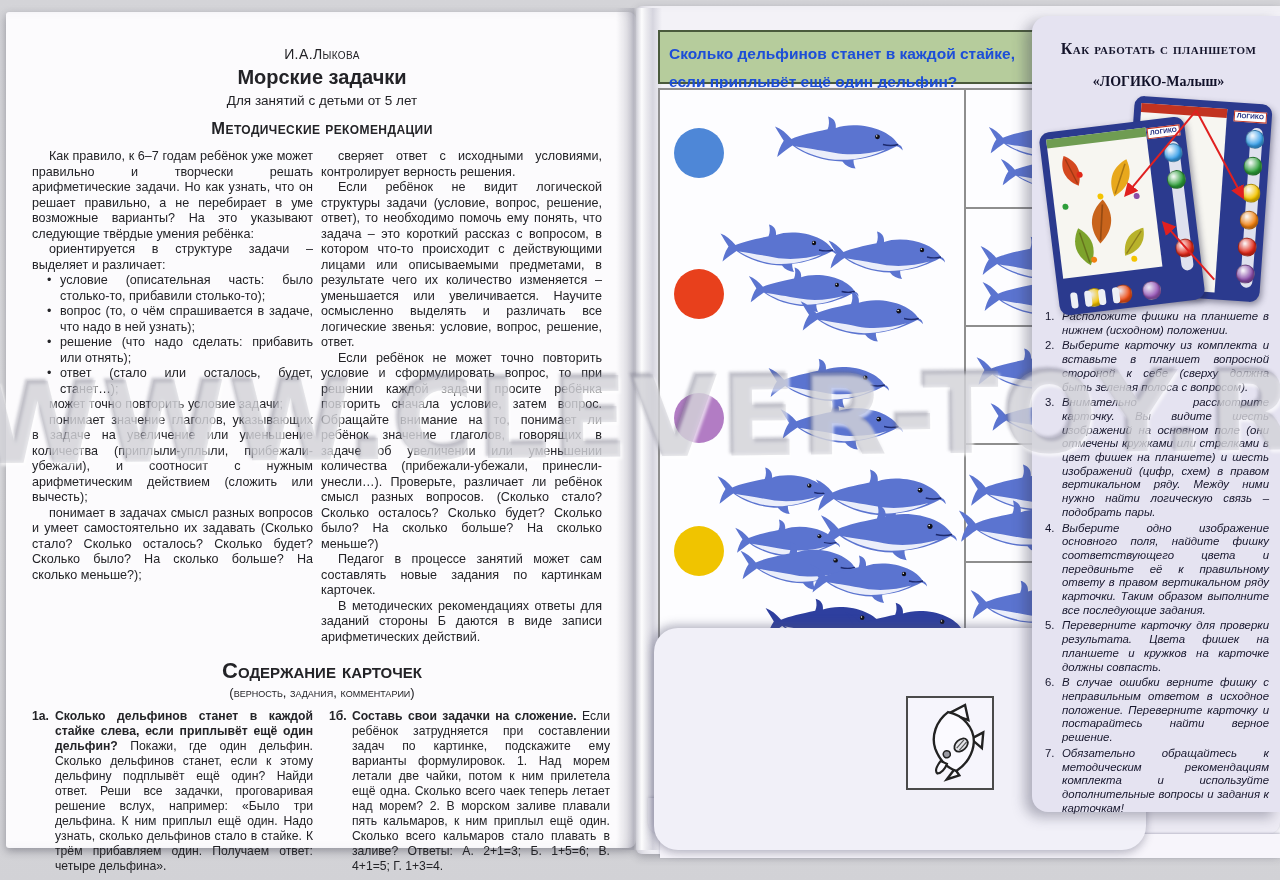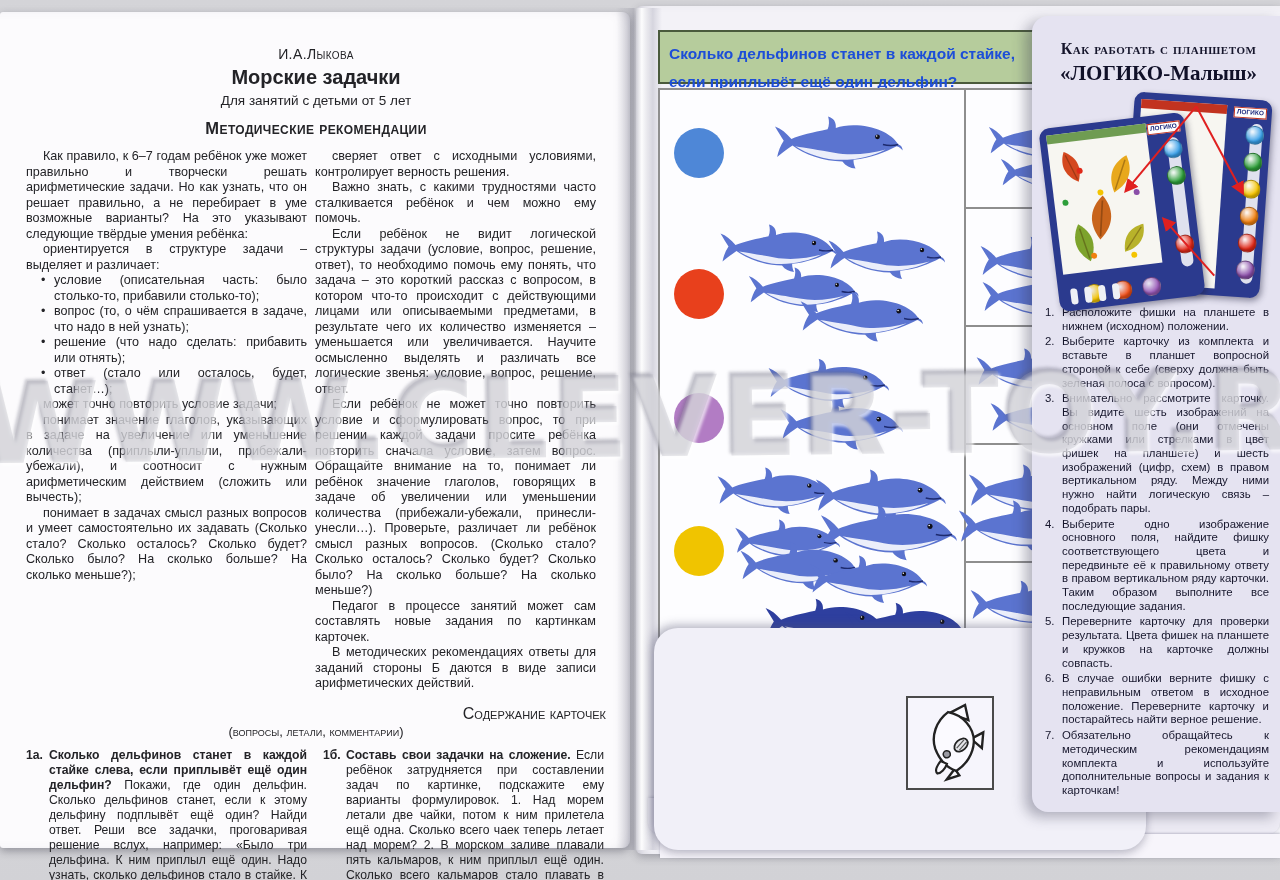--- a/index.html
+++ b/index.html
@@ -3,21 +3,21 @@
 <meta charset="utf-8">
 <style>
   html,body{margin:0;padding:0;}
   body{width:1280px;height:880px;overflow:hidden;
        font-family:"Liberation Sans","DejaVu Sans",sans-serif;
        background:#d8d8db;}
   .scene{position:relative;width:1280px;height:880px;
          background:linear-gradient(180deg,#d4d4d8 0%,#dcdcdf 50%,#d2d2d6 100%);}
 
   
-  .left-page{position:absolute;left:0;top:12px;width:630px;height:836px;z-index:1;
+  .left-page{position:absolute;left:6px;top:12px;width:630px;height:836px;z-index:1;
     background:#fcfbfd;border-radius:3px 8px 8px 3px;
     box-shadow:0 3px 9px rgba(40,40,55,.38), inset -10px 0 16px -12px rgba(90,90,115,.55);}
   .right-page{position:absolute;left:636px;top:6px;width:644px;height:848px;z-index:1;
     background:#f3f2f7;border-radius:6px 0 0 6px;
     box-shadow:0 3px 9px rgba(40,40,55,.30), inset 12px 0 16px -12px rgba(90,90,115,.45);}
   .sheet1{position:absolute;left:648px;top:798px;width:632px;height:36px;z-index:2;
     background:#edebf4;border-radius:0 0 12px 12px;box-shadow:0 -1px 3px rgba(100,100,125,.4);}
   .sheet2{position:absolute;left:660px;top:834px;width:620px;height:24px;z-index:2;
     background:#f7f5fb;box-shadow:0 -1px 2px rgba(100,100,125,.35);}
   .spine{position:absolute;left:616px;top:8px;width:46px;height:842px;z-index:2;pointer-events:none;
@@ -29,21 +29,21 @@
   .c{text-align:center;}
   .author{font-size:14px;font-variant:small-caps;letter-spacing:.4px;}
   .book-title{font-size:20px;font-weight:700;margin-top:4px;}
   .book-sub{font-size:13.5px;margin-top:4px;}
   .sec-title{font-size:16.5px;font-variant:small-caps;font-weight:600;letter-spacing:.4px;margin-top:11px;}
   .cols{display:flex;gap:8px;margin-top:11px;}
   .col{width:281px;}
   .para{margin:0;text-indent:17px;text-align:justify;font-size:12.6px;line-height:15.5px;}
   .bl{display:flex;padding-left:15px;text-align:justify;font-size:12.6px;line-height:15.5px;}
   .bl .dot{flex:none;width:13px;}
-  .cnt-head{font-size:16px;font-variant:small-caps;font-weight:400;margin-top:13px;text-align:right;}
+  .cnt-head{font-size:22px;font-variant:small-caps;font-weight:700;margin-top:13px;}
   .cnt-sub{font-size:13px;font-variant:small-caps;margin-top:1px;}
   .cnt-cols{display:flex;gap:16px;margin-top:9px;}
   .cnt-item{position:relative;padding-left:23px;text-align:justify;font-size:12.2px;line-height:15px;}
   .cnt-num{position:absolute;left:0;top:0;font-weight:700;}
   .cnt-lead{font-weight:700;}
 
   
   .qbar{position:absolute;left:658px;top:30px;width:474px;height:54px;z-index:3;box-sizing:border-box;
     background:#b6cc9c;border:2px solid #4a5a3c;padding:8px 88px 0 9px;
     font-size:15.5px;line-height:28px;font-weight:700;color:#1d4ed8;}
@@ -62,21 +62,21 @@
     border:2px solid #4a4a4a;background:#f6f5fc;}
   .fish-frame svg{position:absolute;left:4px;top:4px;transform:rotate(-8deg);}
 
   
   .panel{position:absolute;left:1032px;top:16px;width:248px;height:796px;z-index:5;box-sizing:border-box;
     background:#e5e3f1;border-radius:16px 0 0 16px;padding:24px 8px 0 13px;
     box-shadow:-7px 5px 13px rgba(50,50,75,.35);color:#16162c;}
   .p-t1{font-family:"Liberation Serif","DejaVu Serif",serif;font-variant:small-caps;
     font-size:16px;font-weight:600;text-align:center;letter-spacing:.5px;}
   .p-t2{font-family:"Liberation Serif","DejaVu Serif",serif;
-    font-size:21px;font-weight:700;text-align:center;margin-top:3px;color:#101028;}
+    font-size:14px;font-weight:700;text-align:center;margin-top:16px;color:#101028;}
   .illus{position:relative;height:206px;margin:8px 2px 6px;}
   .tabB,.tabF{position:absolute;background:#2b3a8e;border-radius:10px;
     box-shadow:2px 3px 6px rgba(30,30,60,.45);}
   .tabB{right:4px;top:2px;width:138px;height:198px;transform:rotate(4deg);}
   .tabF{left:2px;top:26px;width:146px;height:184px;transform:rotate(-7deg);}
   .t-card{position:absolute;left:7px;top:7px;background:#f7f6f1;}
   .tabB .t-card{width:86px;height:184px;}
   .tabF .t-card{width:100px;height:140px;}
   .t-bar{height:9px;}
   .t-logo{position:absolute;top:8px;right:5px;background:#fff;color:#1d2a7e;font-size:6.5px;
@@ -87,21 +87,21 @@
     box-shadow:inset -1px -2px 2px rgba(0,0,0,.25);}
   .chips-col{position:absolute;display:flex;flex-direction:column;gap:8px;}
   .chips-row{position:absolute;display:flex;gap:10px;}
   .slot{position:absolute;width:7px;height:16px;background:#eef0f5;border-radius:3px;bottom:6px;}
   .mini-dot{position:absolute;width:6px;height:6px;border-radius:50%;}
   .leaf{position:absolute;}
   .arrows{position:absolute;left:0;top:0;width:100%;height:100%;pointer-events:none;}
   .steps{margin-top:2px;padding-right:3px;}
   .step{display:flex;margin-bottom:2px;font-size:11.4px;line-height:13.7px;}
   .step-num{flex:none;width:17px;}
-  .step-text{flex:1;text-align:justify;}
+  .step-text{flex:1;text-align:justify;font-style:italic;}
 
   
   .watermark{position:absolute;left:-24px;top:352px;width:1380px;z-index:9;pointer-events:none;
     text-align:center;white-space:nowrap;transform:rotate(-.6deg);
     font-family:"DejaVu Sans","Liberation Sans",sans-serif;font-weight:800;font-size:112px;letter-spacing:3px;
     color:rgba(168,168,178,.28);
     text-shadow:2px 3px 3px rgba(255,255,255,.65), -2px -2px 3px rgba(100,100,118,.33);}
 </style>
 </head>
 <body>
@@ -159,29 +159,28 @@
             <div class="bl">
               <span class="dot">•</span>
               <span>ответ (стало или осталось, будет, станет…);</span>
             </div>
             <p class="para">может точно повторить условие задачи;</p>
             <p class="para">понимает значение глаголов, указывающих в задаче на увеличение или уменьшение количества (приплыли-уплыли, прибежали-убежали), и соотносит с нужным арифметическим действием (сложить или вычесть);</p>
             <p class="para">понимает в задачах смысл разных вопросов и умеет самостоятельно их задавать (Сколько стало? Сколько осталось? Сколько будет? Сколько было? На сколько больше? На сколько меньше?);</p>
           </div>
         <div class="col" id="col2">
             <p class="para">сверяет ответ с исходными условиями, контролирует верность решения.</p>
-            <p class="para">Важно знать, с какими трудностями часто сталкивается ребёнок и чем можно ему помочь.</p>
             <p class="para">Если ребёнок не видит логической структуры задачи (условие, вопрос, решение, ответ), то необходимо помочь ему понять, что задача – это короткий рассказ с вопросом, в котором что-то происходит с действующими лицами или описываемыми предметами, в результате чего их количество изменяется – уменьшается или увеличивается. Научите осмысленно выделять и различать все логические звенья: условие, вопрос, решение, ответ.</p>
             <p class="para">Если ребёнок не может точно повторить условие и сформулировать вопрос, то при решении каждой задачи просите ребёнка повторить сначала условие, затем вопрос. Обращайте внимание на то, понимает ли ребёнок значение глаголов, говорящих в задаче об увеличении или уменьшении количества (прибежали-убежали, принесли-унесли…). Проверьте, различает ли ребёнок смысл разных вопросов. (Сколько стало? Сколько осталось? Сколько будет? Сколько было? На сколько больше? На сколько меньше?)</p>
             <p class="para">Педагог в процессе занятий может сам составлять новые задания по картинкам карточек.</p>
             <p class="para">В методических рекомендациях ответы для заданий стороны Б даются в виде записи арифметических действий.</p>
           </div>
       </div>
       <div class="c cnt-head">Содержание карточек</div>
-      <div class="c cnt-sub">(вопросы, летали, комментарии)</div>
+      <div class="c cnt-sub">(верность, задания, комментарии)</div>
       <div class="cnt-cols">
         <div class="col" id="cnt1">
             <div class="cnt-item"><span class="cnt-num">1а.</span><span class="cnt-lead">Сколько дельфинов станет в каждой стайке слева, если приплывёт ещё один дельфин? </span><span>Покажи, где один дельфин. Сколько дельфинов станет, если к этому дельфину подплывёт ещё один? Найди ответ. Реши все задачки, проговаривая решение вслух, например: «Было три дельфина. К ним приплыл ещё один. Надо узнать, сколько дельфинов стало в стайке. К трём прибавляем один. Получаем ответ: четыре дельфина».</span></div>
           </div>
         <div class="col" id="cnt2">
             <div class="cnt-item"><span class="cnt-num">1б.</span><span class="cnt-lead">Составь свои задачки на сложение. </span><span>Если ребёнок затрудняется при составлении задач по картинке, подскажите ему варианты формулировок. 1. Над морем летали две чайки, потом к ним прилетела ещё одна. Сколько всего чаек теперь летает над морем? 2. В морском заливе плавали пять кальмаров, к ним приплыл ещё один. Сколько всего кальмаров стало плавать в заливе? Ответы: А. 2+1=3; Б. 1+5=6; В. 4+1=5; Г. 1+3=4.</span></div>
           </div>
       </div>
     </div>
   </div>

